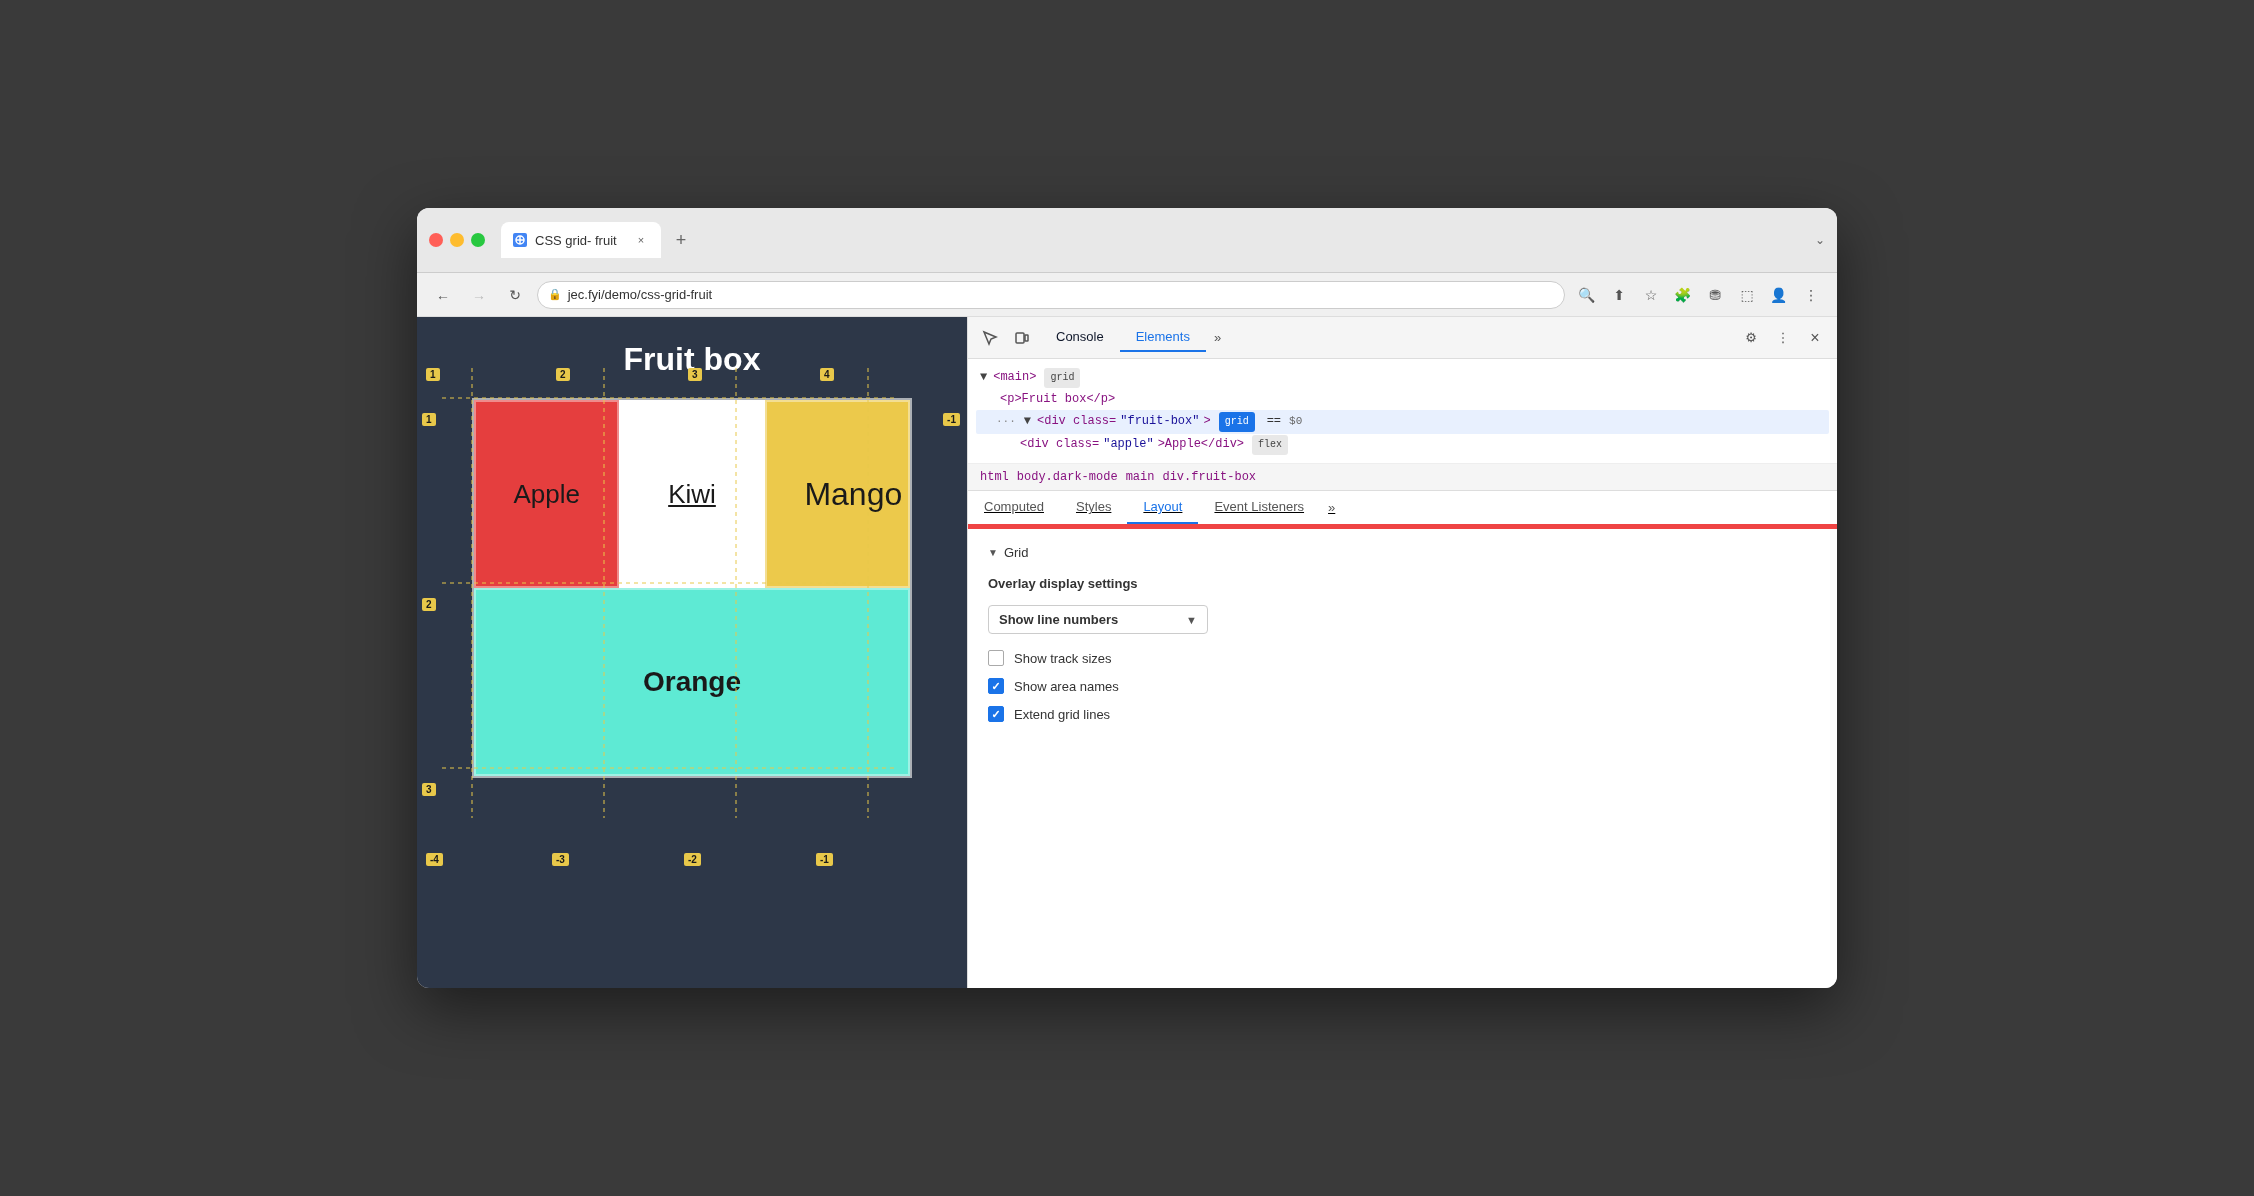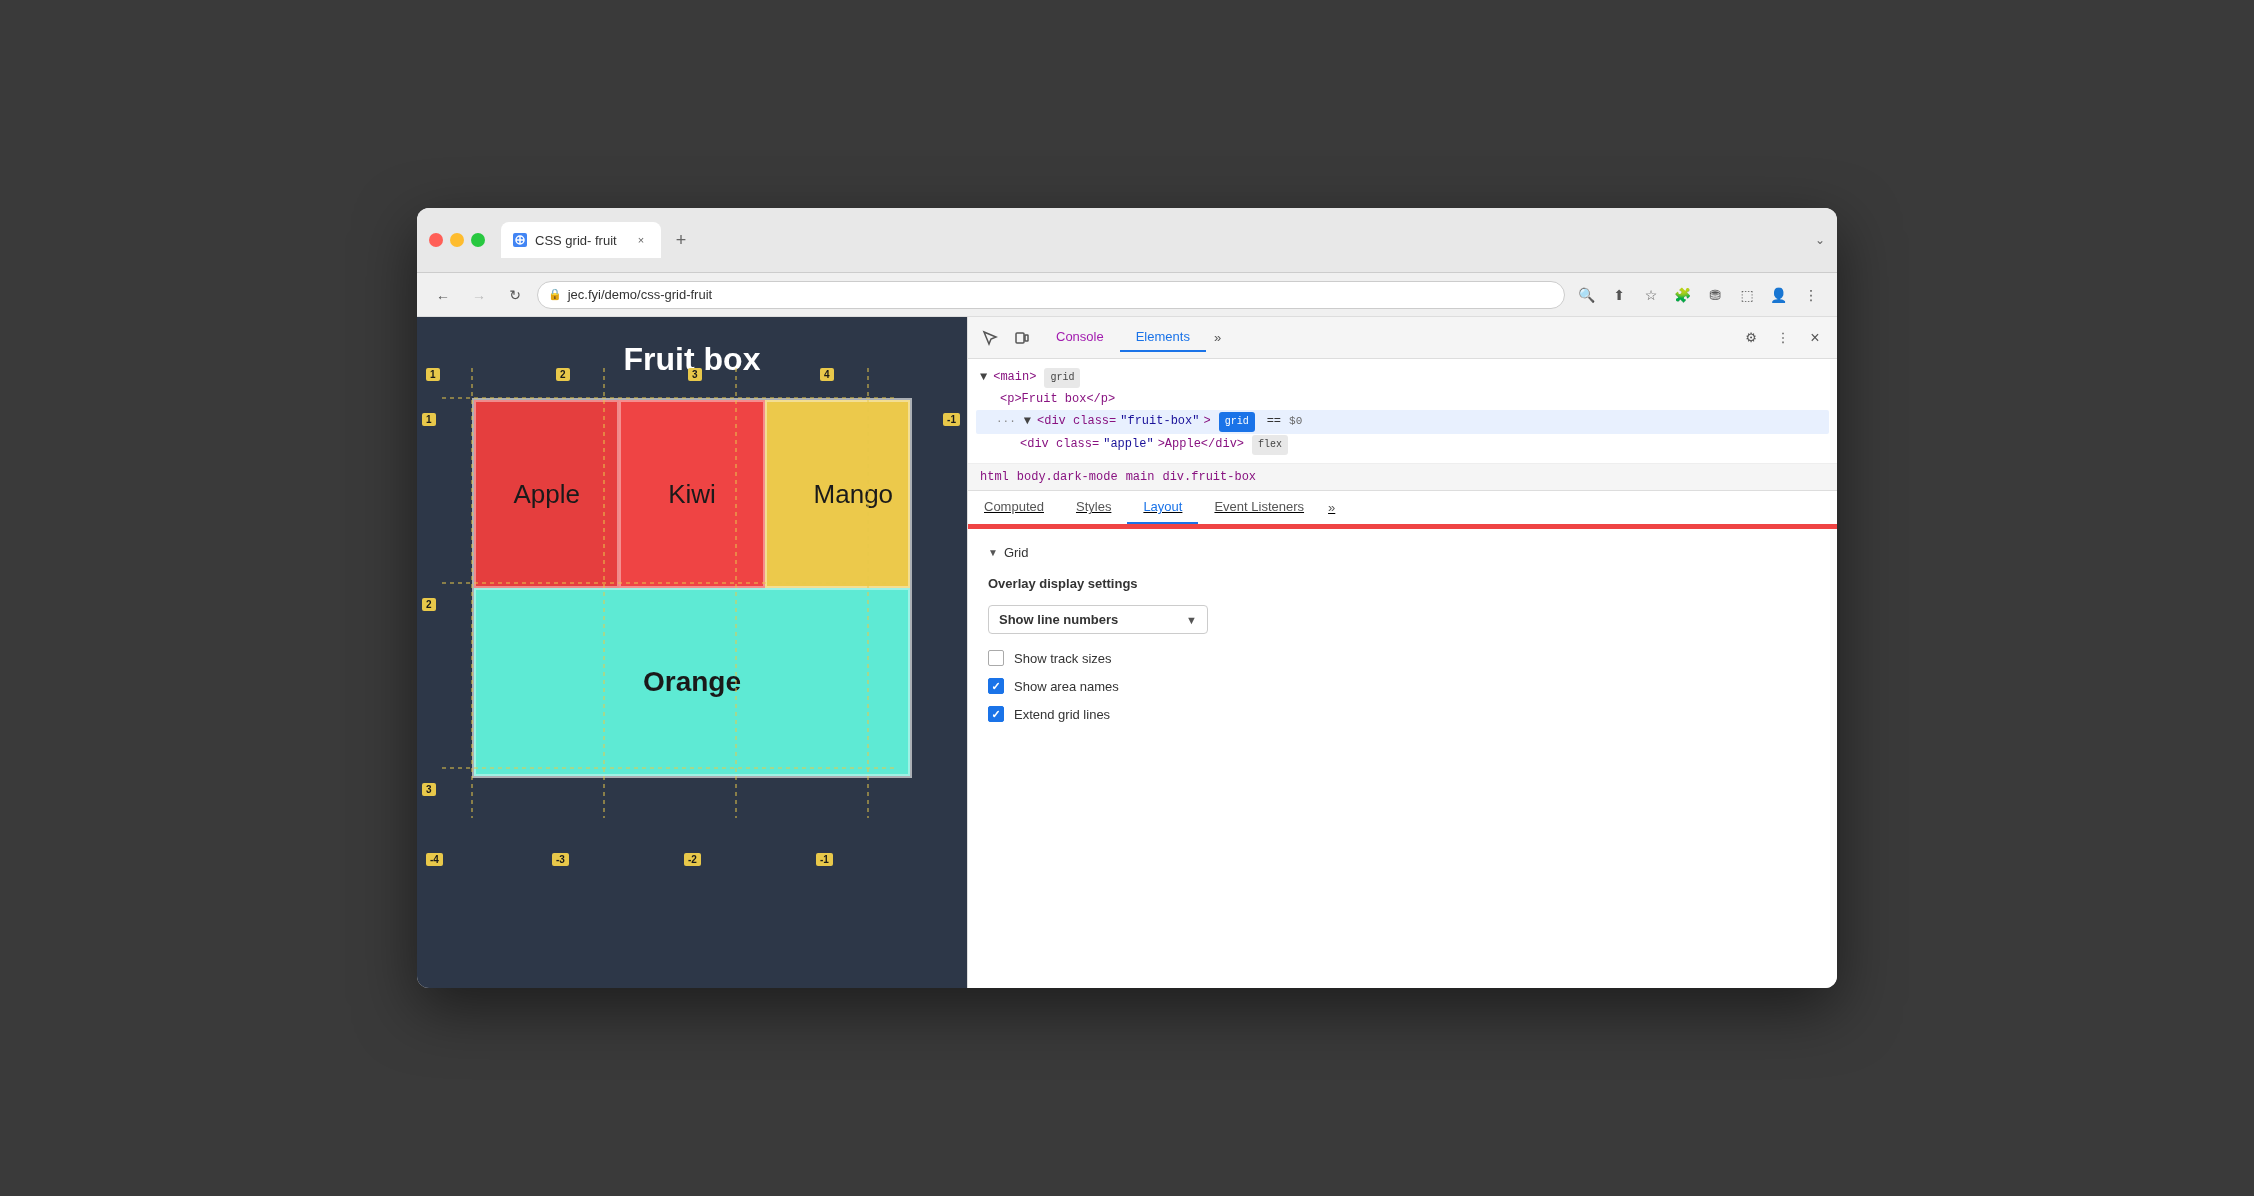--- a/index.html
+++ b/index.html
@@ -187,21 +187,21 @@
     .fruit-cell {
       display: flex;
       align-items: center;
       justify-content: center;
       font-size: 28px;
       font-weight: 500;
       color: #1a1a1a;
       border: 2px solid rgba(255,255,255,0.4);
     }
     .cell-apple { background: #e53e3e; }
-    .cell-kiwi { background: #ef4444; }
+    .cell-kiwi { background: #ffffff; text-decoration: underline; }
     .cell-mango { background: #ecc94b; }
     .cell-orange { grid-column: 1 / -1; background: #5eead4; font-size: 32px; font-weight: bold; }
     
     .devtools {
       flex: 1;
       background: #fff;
       display: flex;
       flex-direction: column;
       border-left: 1px solid #ddd;
       font-size: 13px;
@@ -227,21 +227,21 @@
     }
     .devtools-tabs {
       display: flex;
       align-items: center;
       gap: 0;
       flex: 1;
     }
     .dt-tab {
       padding: 6px 16px;
       font-size: 13px;
-      color: #a21caf;
+      color: #0f172a;
       cursor: pointer;
       border-bottom: 2px solid transparent;
     }
     .dt-tab.active {
       color: #1a73e8;
       border-bottom: 2px solid #1a73e8;
     }
     .dt-more { color: #555; padding: 6px 8px; cursor: pointer; }
     .dt-spacer { flex: 1; }
     .dt-settings-btn {
@@ -509,21 +509,21 @@
         <div style="position: absolute; right: -48px; top: -5px; z-index: 10;">
           <div style="position: absolute; right: 0; top: 20px; background: #e8c84a; color: #1a1a1a; font-size: 10px; font-weight: 700; padding: 1px 4px; border-radius: 2px;">-1</div>
         </div>
 
         <div class="fruit-grid" style="border: 2px solid rgba(255,255,255,0.6); position: relative;">
 
           <div style="position: absolute; top: 0; left: 0; right: 0; bottom: 0; background: repeating-linear-gradient(45deg, transparent, transparent 4px, rgba(160,120,40,0.4) 4px, rgba(160,120,40,0.4) 6px); z-index: 0;"></div>
 
           <div class="fruit-cell cell-apple" style="position: relative; z-index: 1; font-size: 26px;">Apple</div>
           <div class="fruit-cell cell-kiwi" style="position: relative; z-index: 1; font-size: 26px;">Kiwi</div>
-          <div class="fruit-cell cell-mango" style="position: relative; z-index: 1; font-size: 26px; padding-left: 32px;">Mango</div>
+          <div class="fruit-cell cell-mango" style="position: relative; z-index: 1; font-size: 32px; padding-left: 32px;">Mango</div>
           <div class="fruit-cell cell-orange" style="position: relative; z-index: 1; font-size: 28px;">Orange</div>
         </div>
       </div>
     </div>
 
     <div class="devtools">
 
       <div class="devtools-toolbar">
         <div class="dt-icon-btn">
           <svg width="16" height="16" viewBox="0 0 16 16" fill="none">

